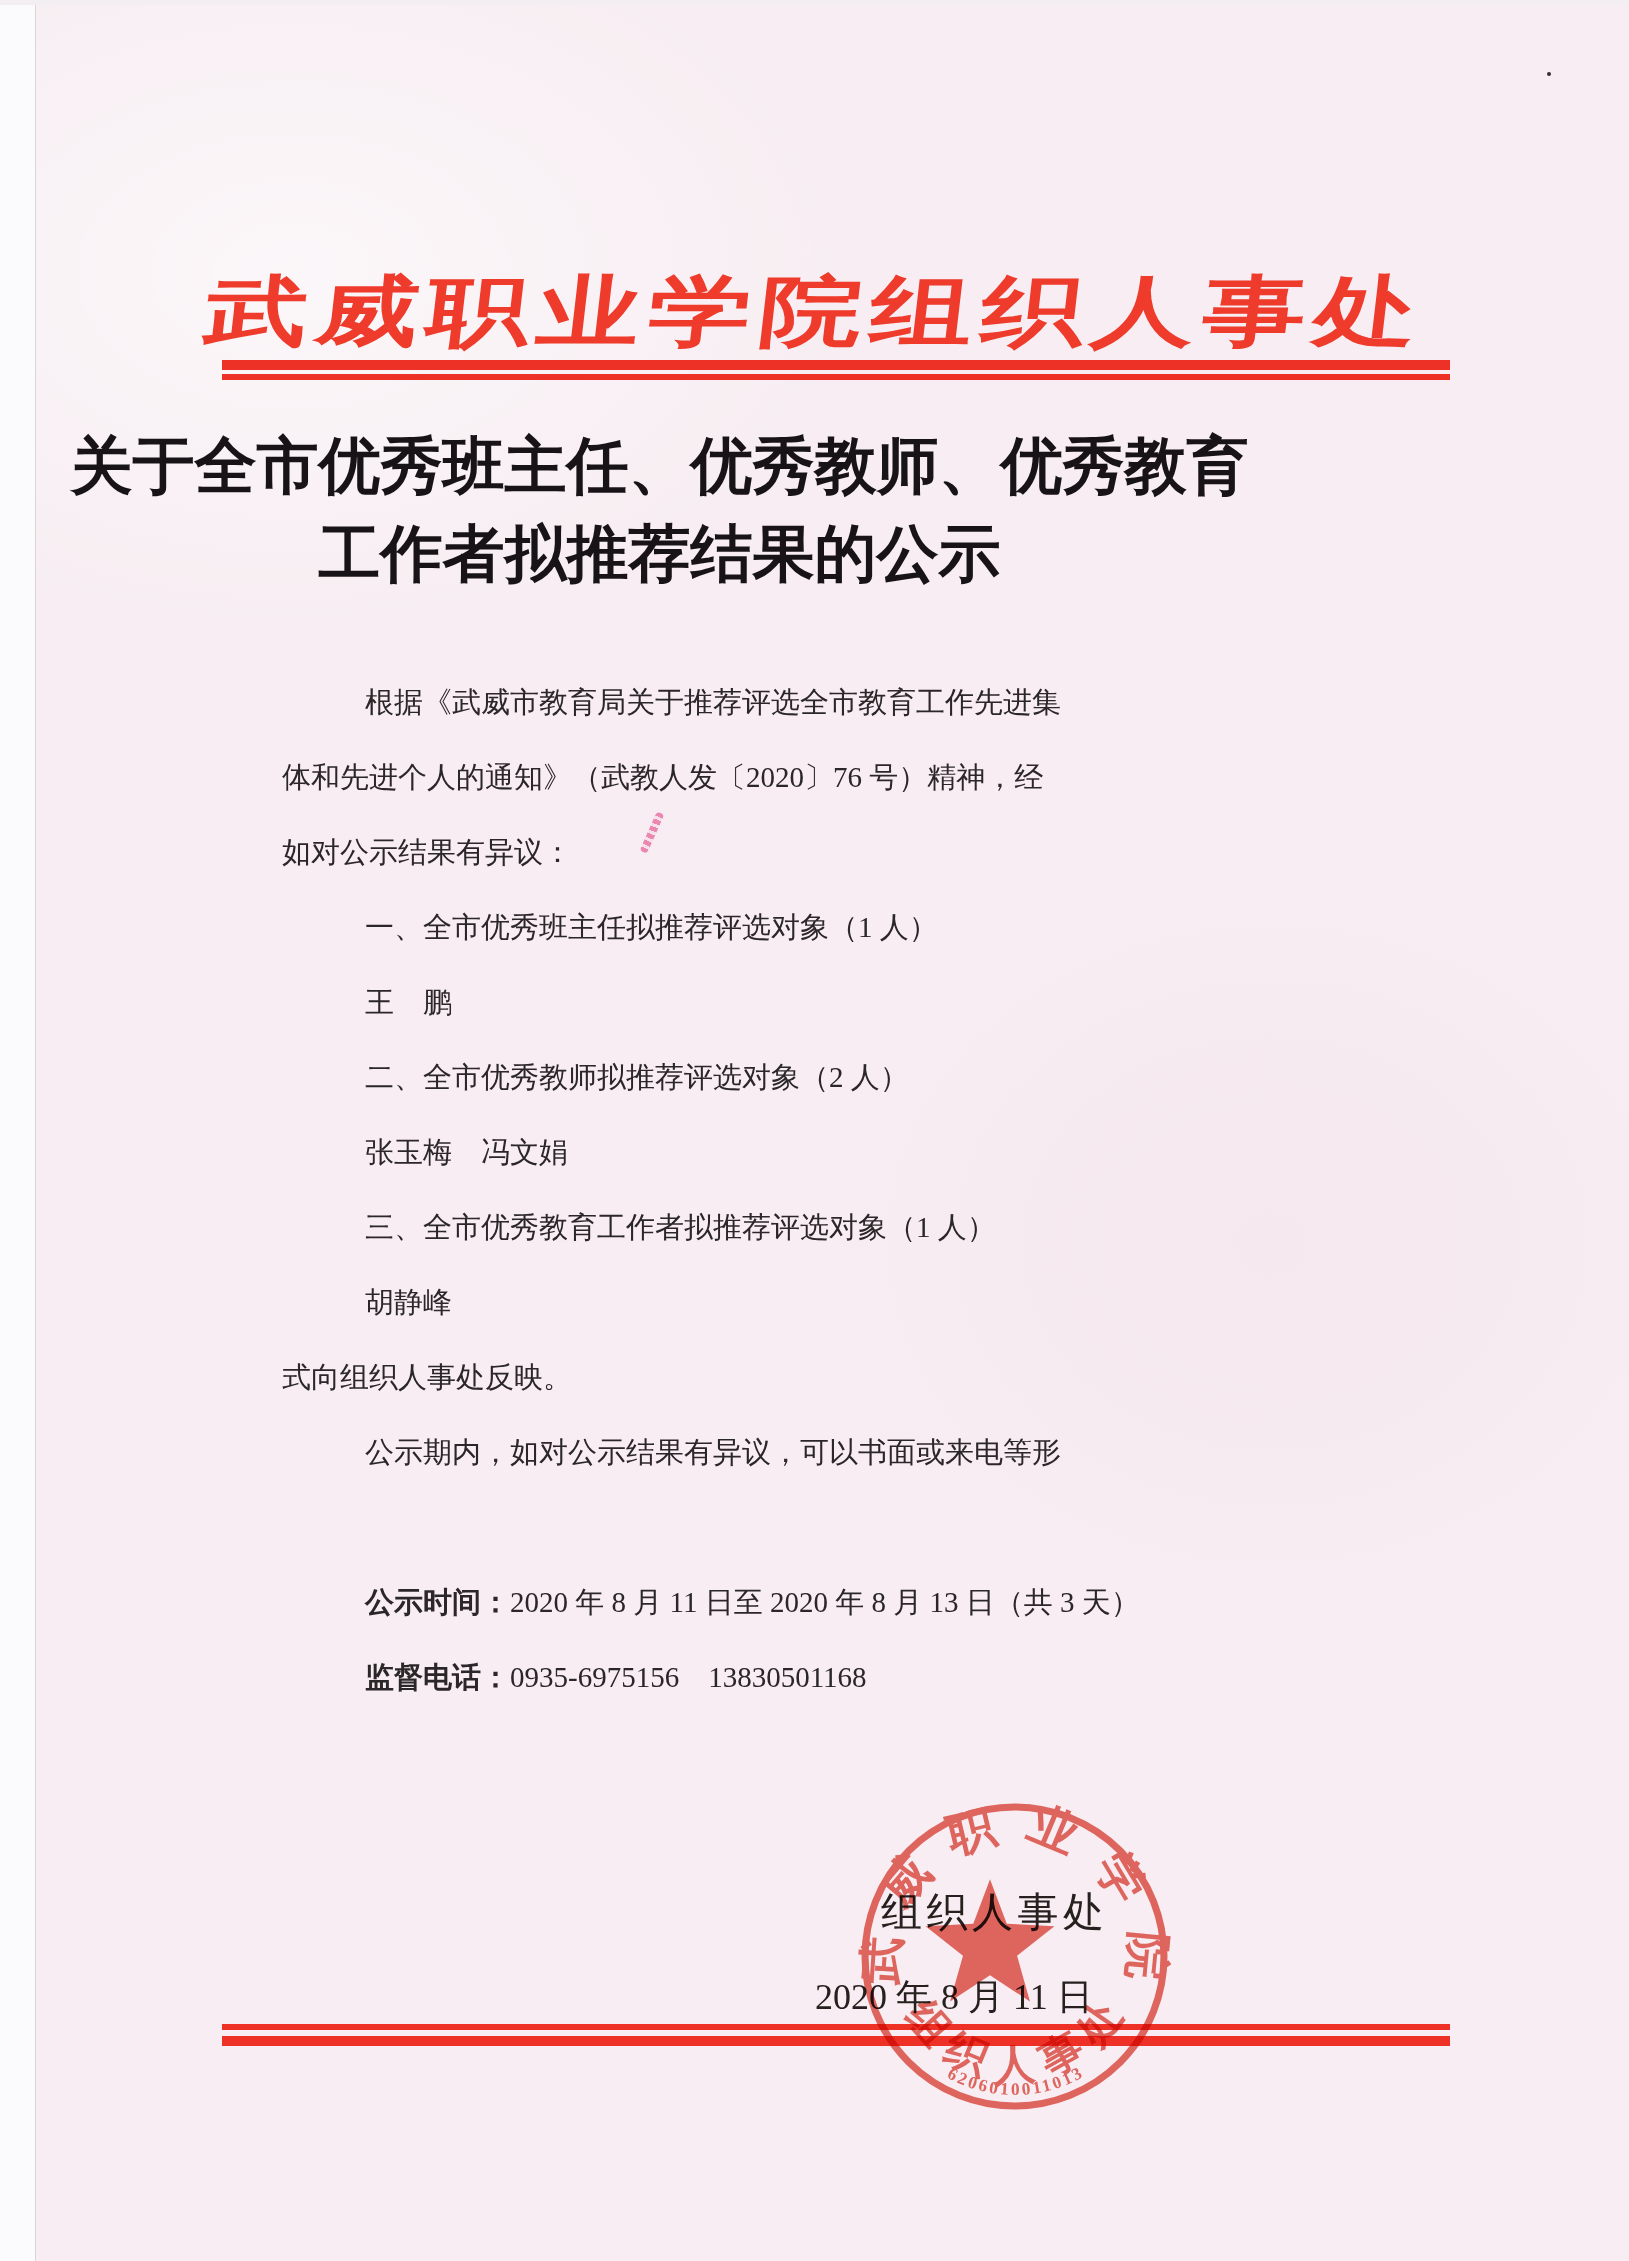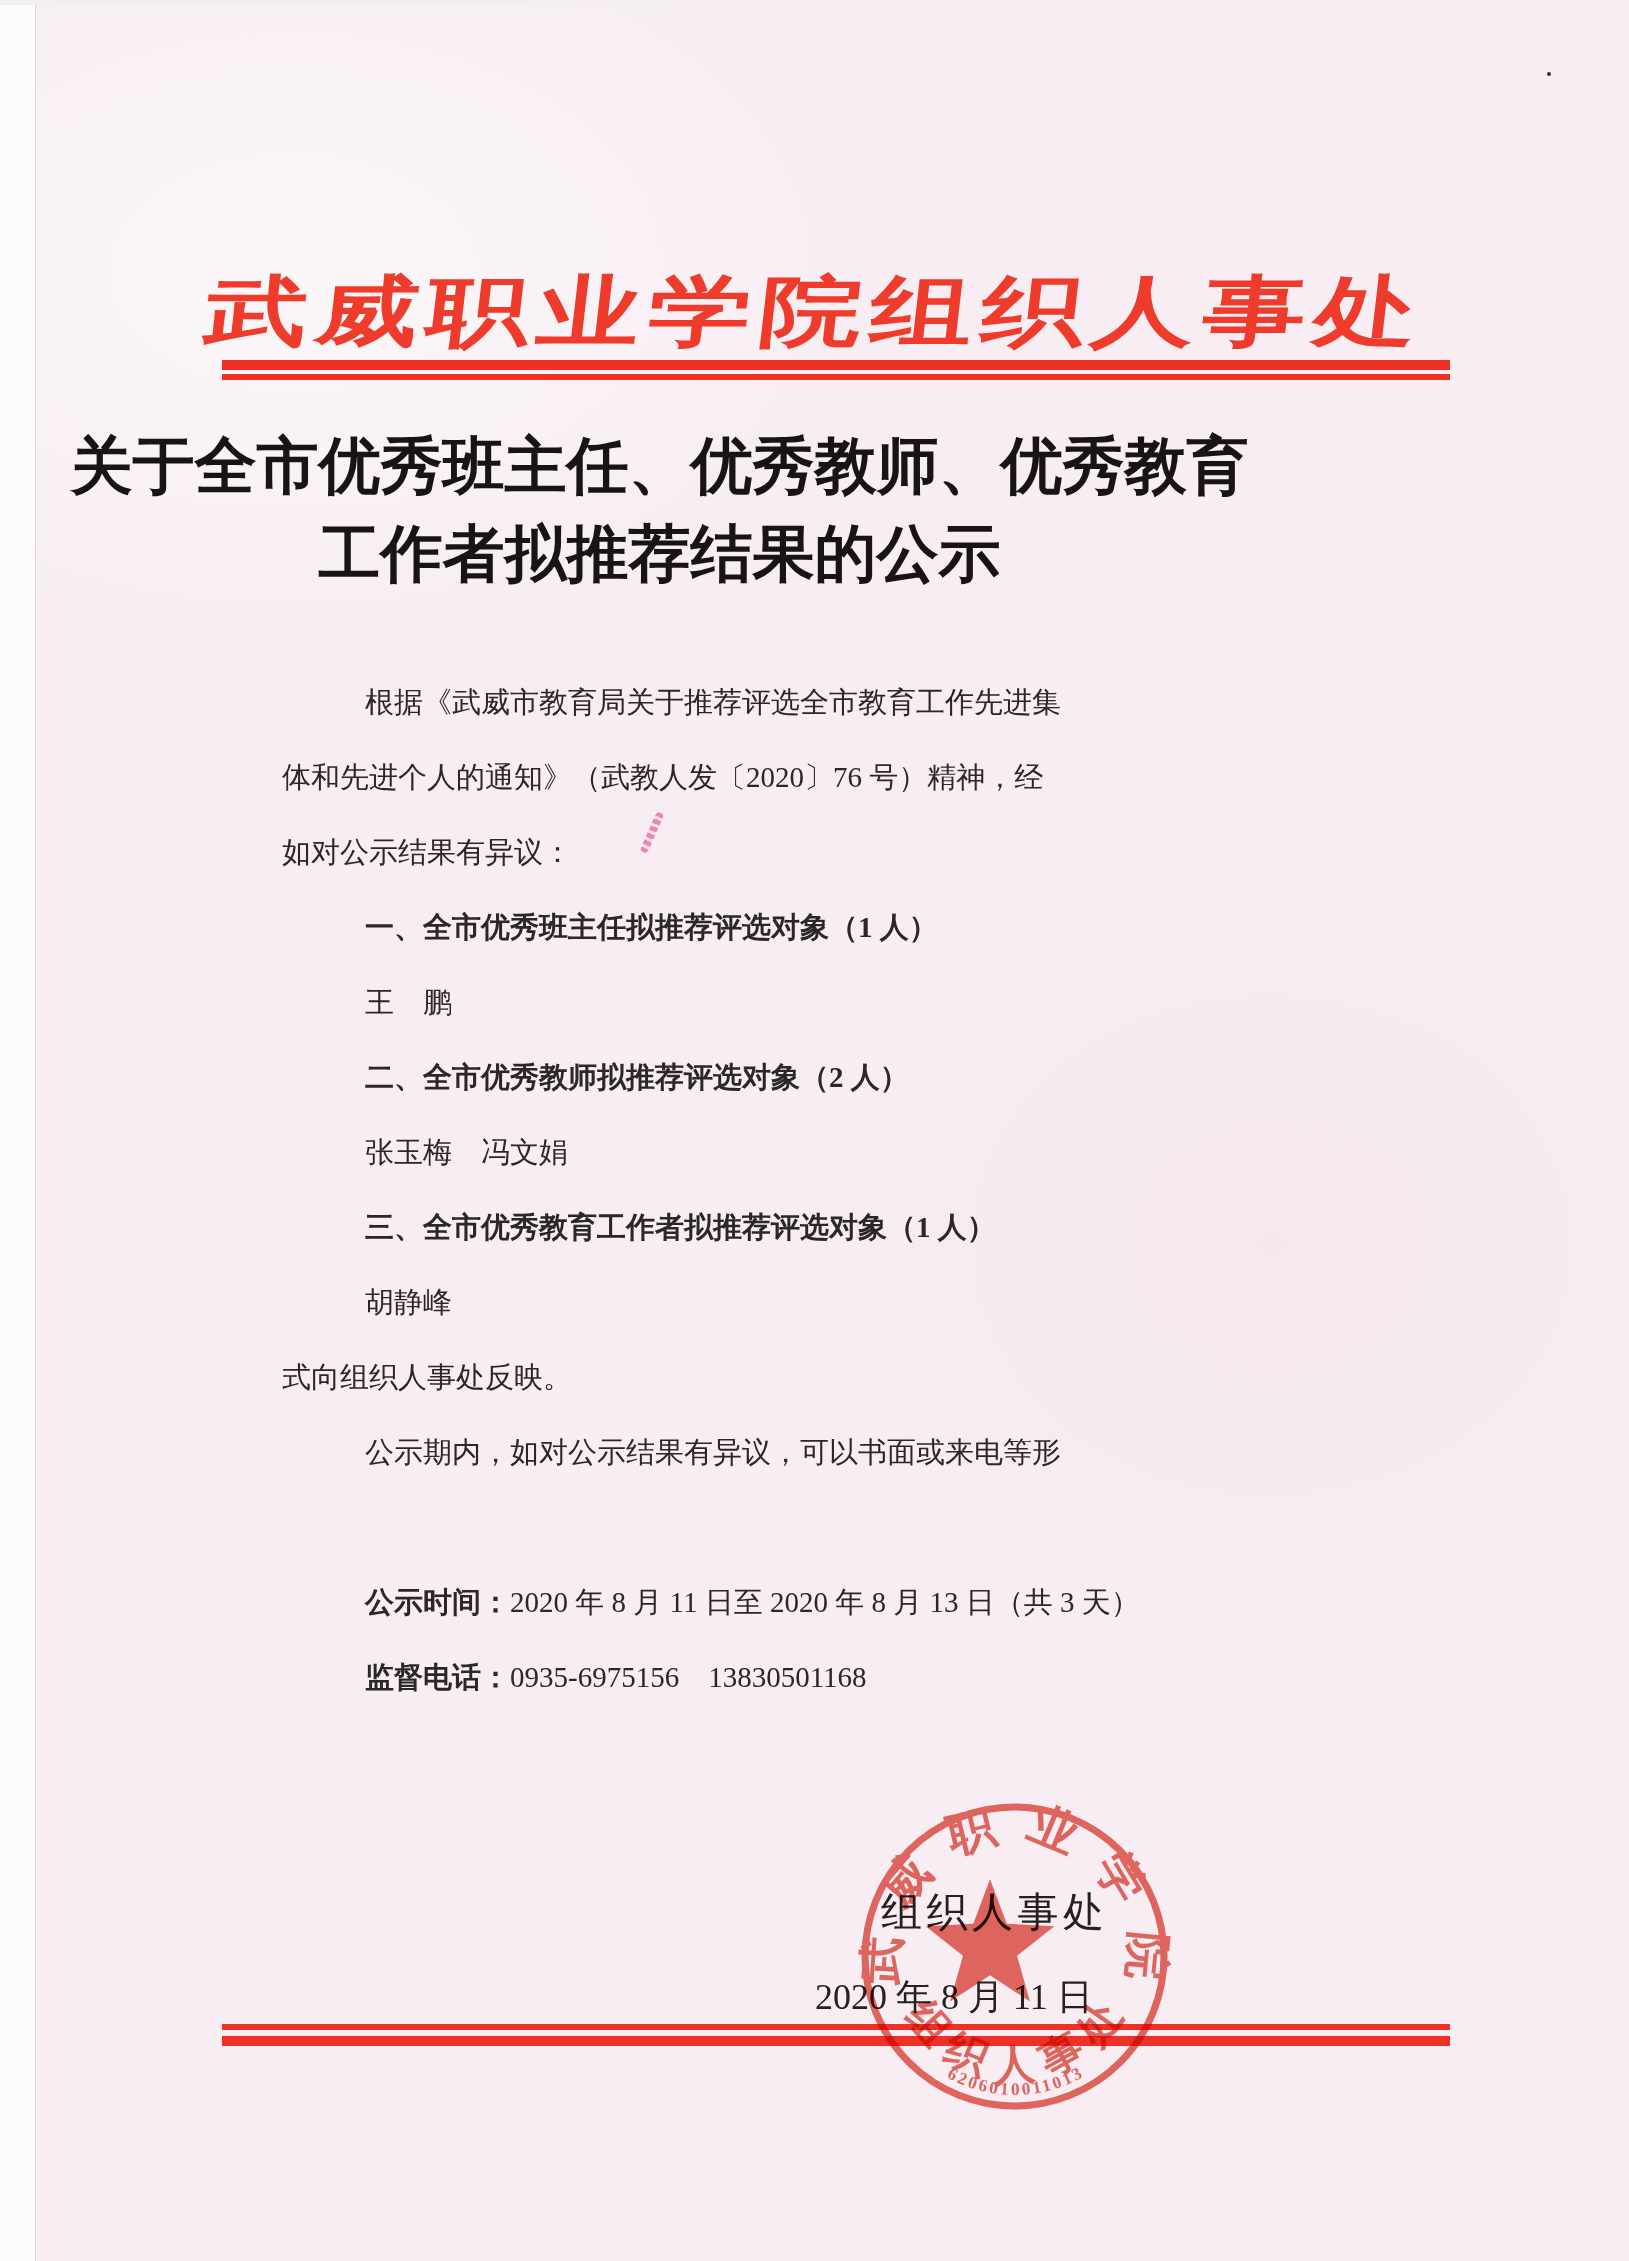--- a/index.html
+++ b/index.html
@@ -32,21 +32,21 @@
   .rule.r4{top:2036px;height:9.7px;}
   .doc-title{
     position:absolute;left:0;top:422px;width:1319px;text-align:center;
     font-size:62px;line-height:88px;font-weight:bold;color:#171316;
     letter-spacing:0px;white-space:nowrap;
   }
   .body-block{position:absolute;left:282px;top:665px;width:1104px;
     font-size:29px;color:#2b2628;}
   .bline{height:75px;line-height:75px;white-space:nowrap;}
   .bline.ind{text-indent:83px;}
-  .bline.bold{font-weight:bold;}
+  .bline.bold{font-weight:normal;}
   .bline .lbl{font-weight:bold;text-align:right;}
   .signature{position:absolute;left:881px;top:1885px;font-size:41px;
     letter-spacing:4.5px;color:#26211f;white-space:nowrap;}
   .sig-date{position:absolute;left:815px;top:1965px;font-size:36px;
     color:#26211f;white-space:nowrap;margin-top:8px;}
   .stamp{position:absolute;left:847px;top:1789px;width:335px;height:335px;
     mix-blend-mode:multiply;opacity:.86;}
   .stamp text{font-family:"Liberation Serif","DejaVu Serif",serif;font-weight:bold;}
 </style>
 </head>

